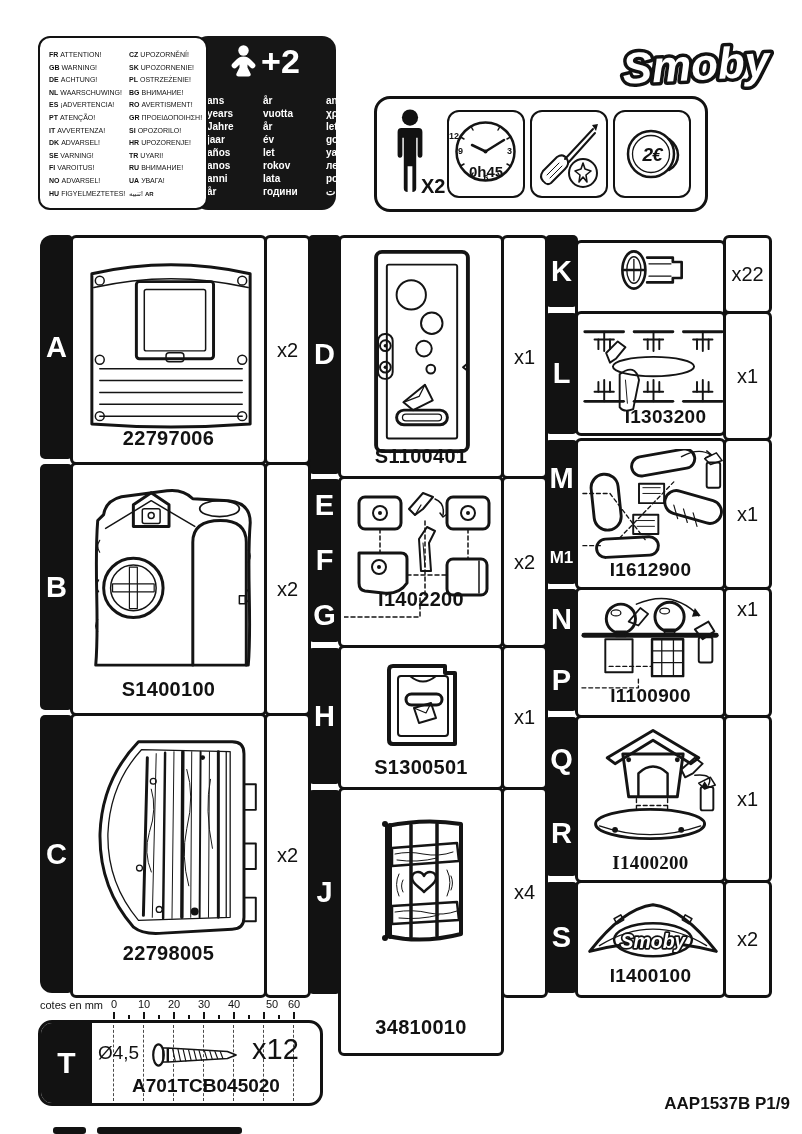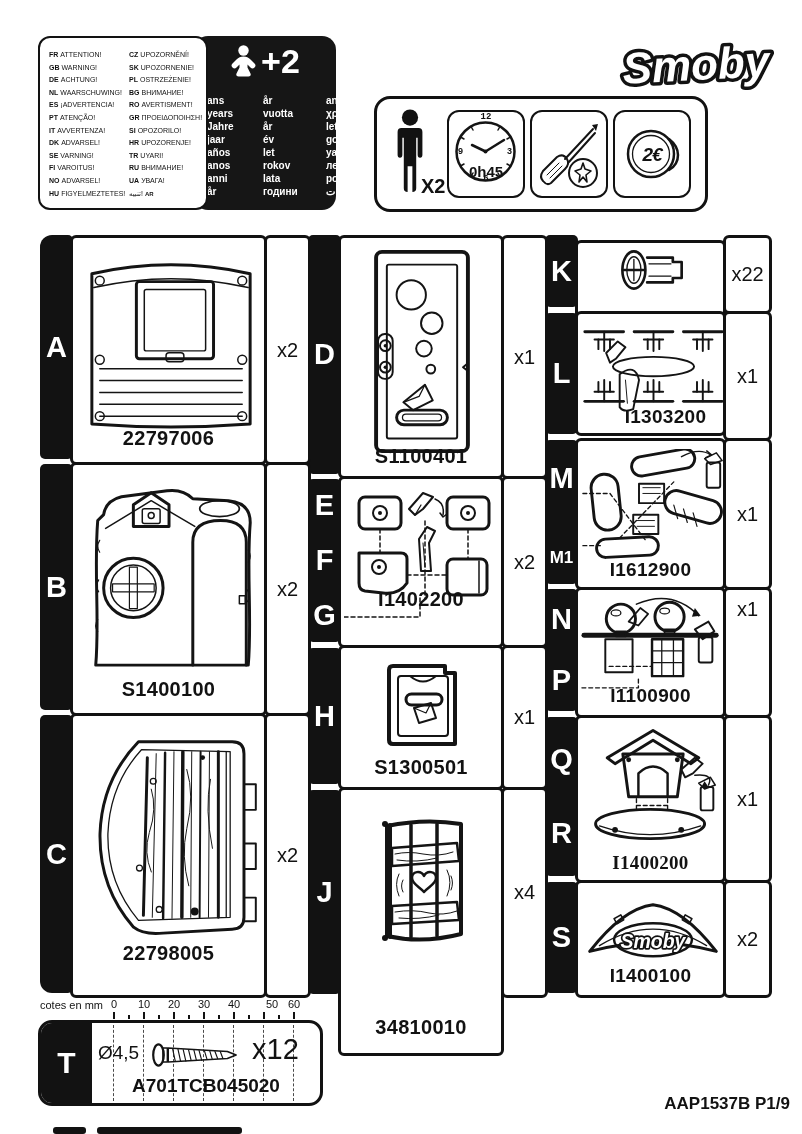--- a/index.html
+++ b/index.html
@@ -146,21 +146,21 @@
         <line x1="18" y1="57.5" x2="20" y2="54" stroke-width="1.5"></line>
           <line x1="47" y1="57.5" x2="45" y2="54" stroke-width="1.5"></line>
         <line x1="7.5" y1="18" x2="11" y2="20" stroke-width="1.5"></line>
           <line x1="7.5" y1="47" x2="11" y2="45" stroke-width="1.5"></line>
         <line x1="57.5" y1="18" x2="54" y2="20" stroke-width="1.5"></line>
           <line x1="57.5" y1="47" x2="54" y2="45" stroke-width="1.5"></line>
         <line x1="32.5" y1="32.5" x2="51" y2="21" stroke-width="2.5"></line>
         <line x1="32.5" y1="32.5" x2="19" y2="26" stroke-width="2.5"></line>
         <circle cx="32.5" cy="32.5" r="2" fill="#121212" stroke="none"></circle>
       </svg>
-      <span class="clocknum" style="left:0;right:0;top:0;text-align:center;font-family:Liberation Mono, monospace;">12</span>
+      <span class="clocknum" style="left:0;right:0;top:19px;text-align:left;">12</span>
       <span class="clocknum" style="right:11px;top:34px;">3</span>
       <span class="clocknum" style="left:0;right:0;top:61px;text-align:center;">6</span>
       <span class="clocknum" style="left:9px;top:34px;">9</span>
       <span class="timetext">0h45</span>
     </div>
 
     <div class="reqcell" style="left:153px;">
       <svg class="abs" style="left:3px;top:3px;" width="68" height="78" viewBox="0 0 68 78">
         <path d="M8 66 Q4 62 8 56 L22 42 Q28 38 32 44 Q35 49 30 54 L16 68 Q12 71 8 66 Z" stroke-width="2"></path>
         <line x1="12" y1="60" x2="24" y2="48" stroke-width="1"></line>

